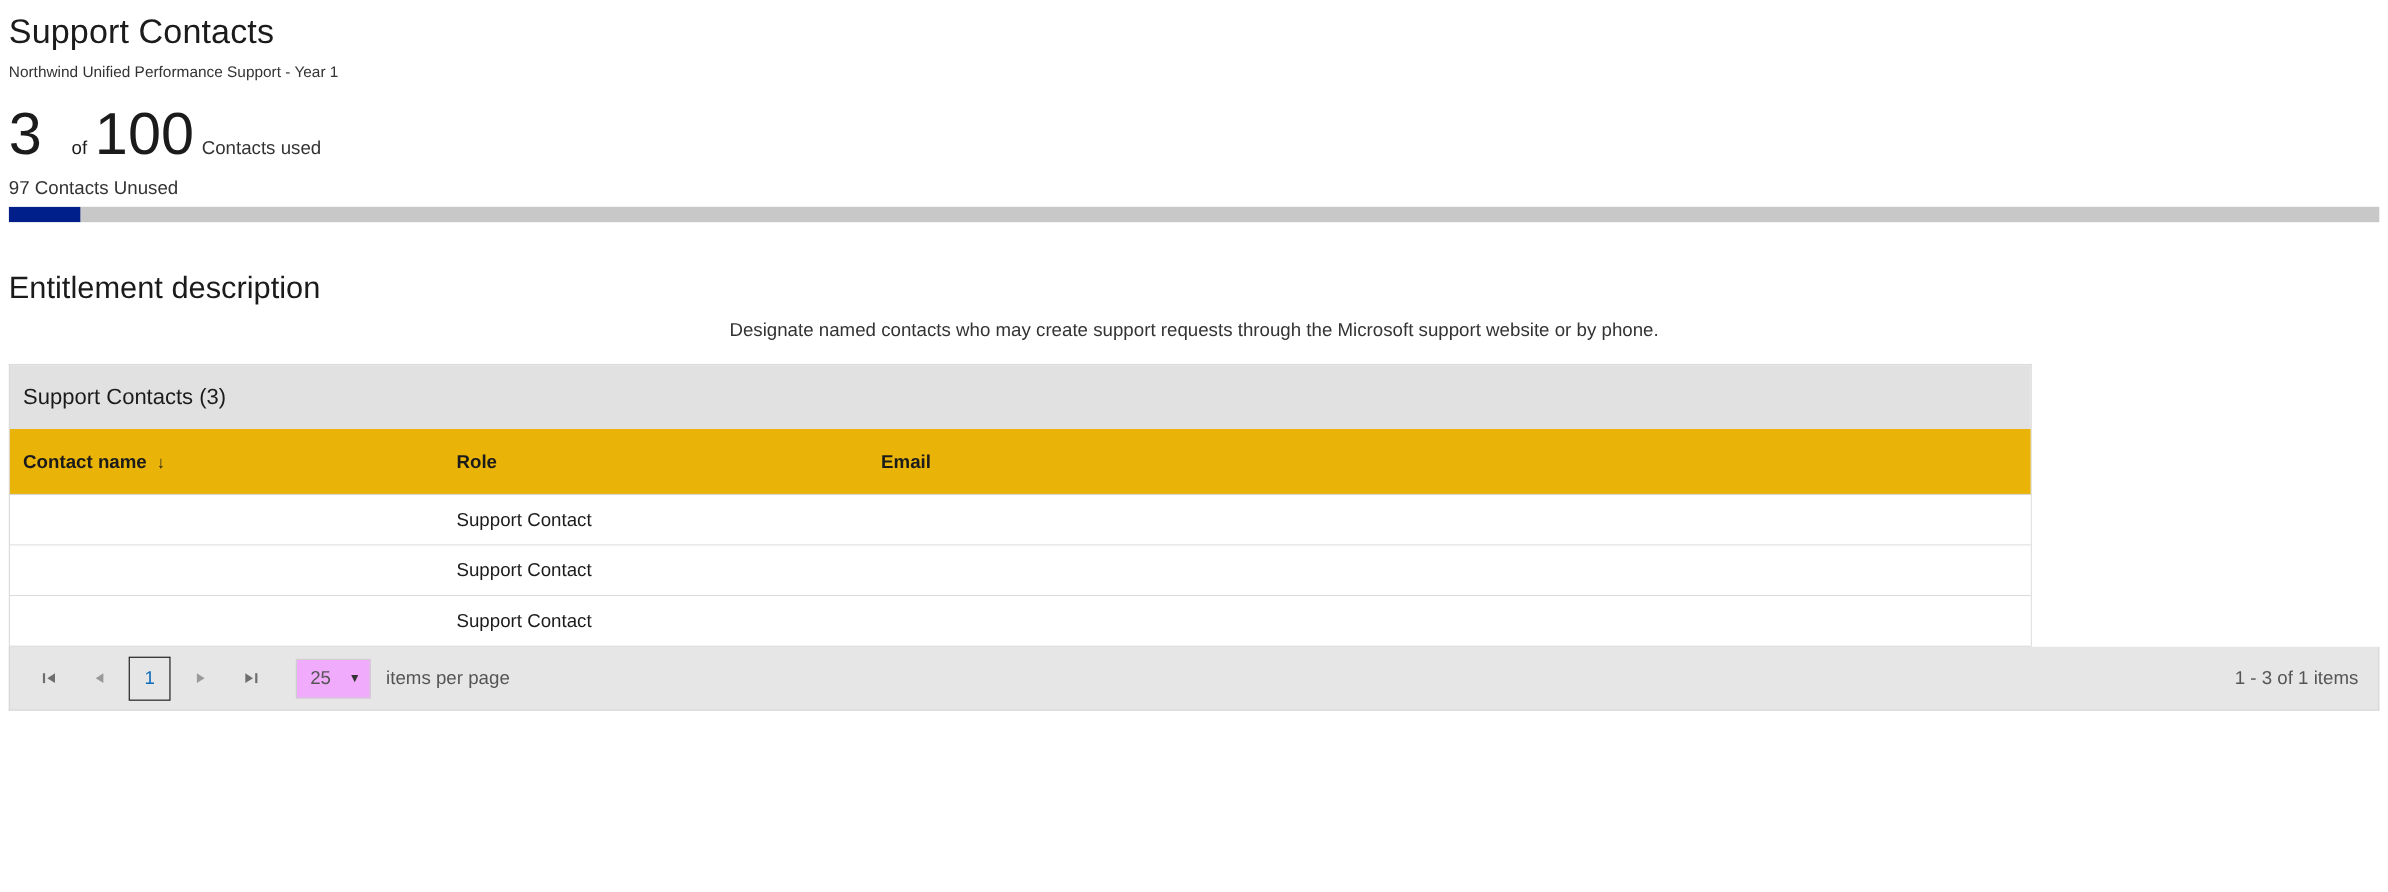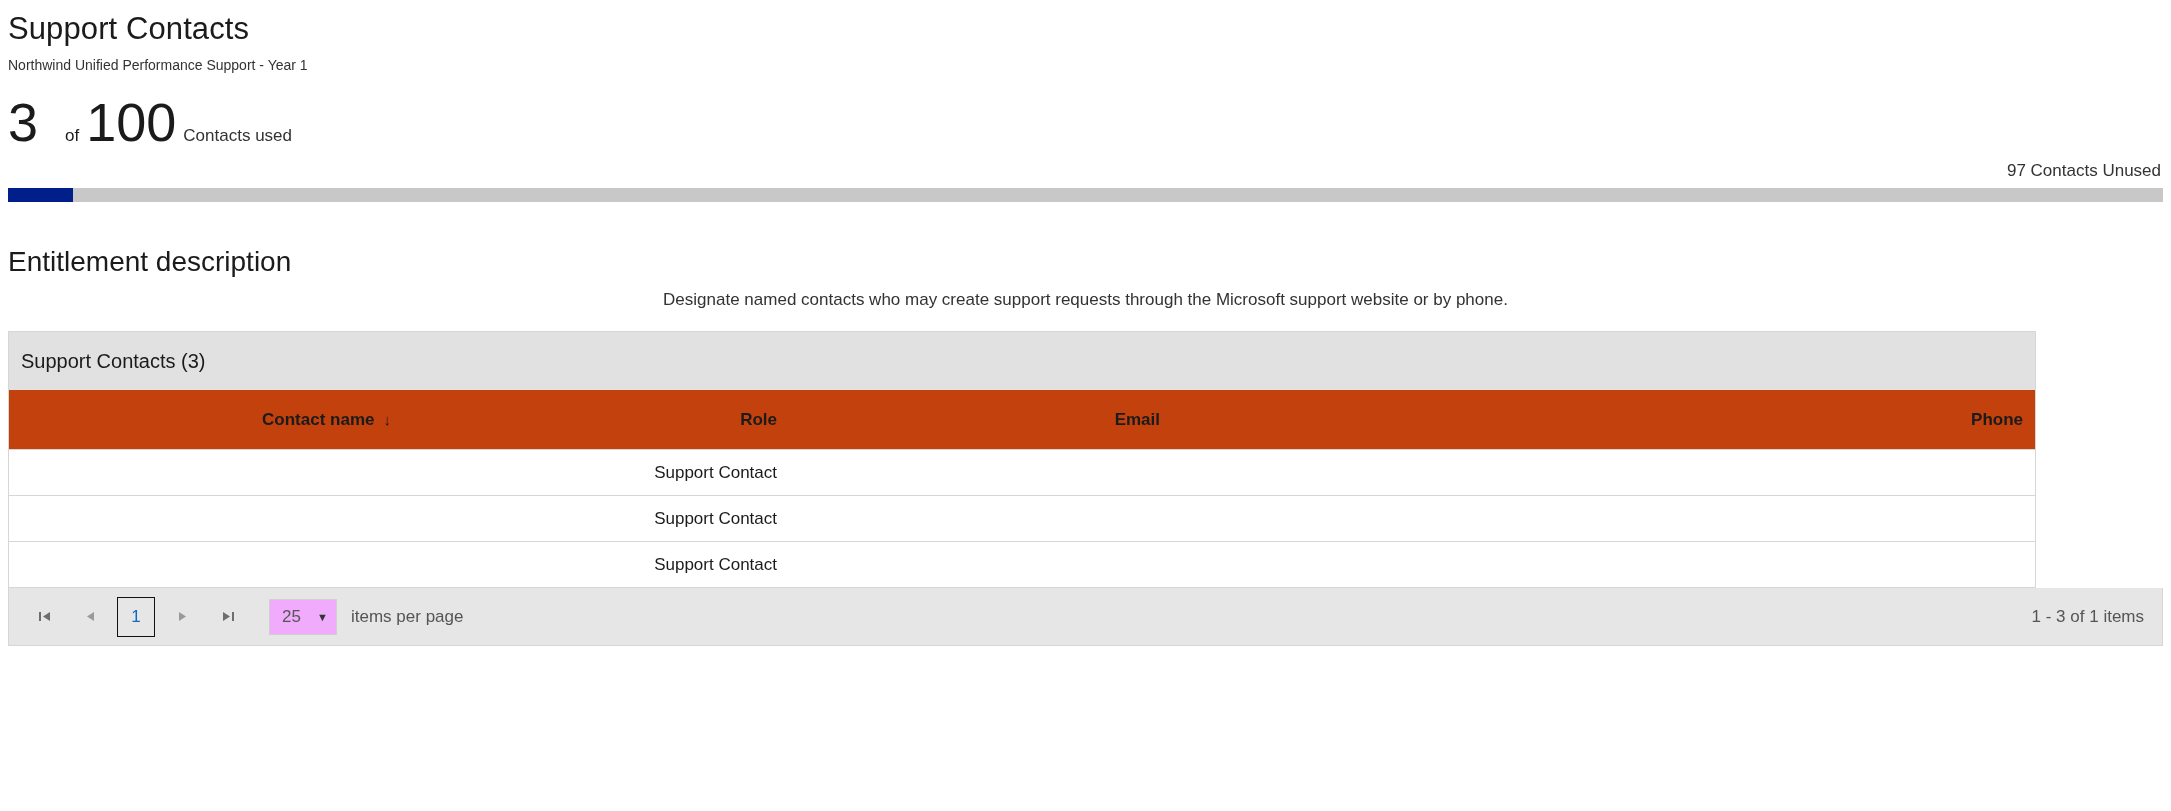--- a/index.html
+++ b/index.html
@@ -70,21 +70,20 @@
     color: #1b1b1b;
   }
   .usage-label {
     font-size: 17px;
     font-weight: 400;
     color: #333333;
     padding-left: 7px;
   }
 
   .unused-note {
-    text-align: right;
     font-size: 17px;
     color: #333333;
     padding-top: 12px;
     padding-right: 2px;
   }
 
   
   .progress-track {
     position: relative;
     height: 14px;
@@ -135,43 +134,42 @@
     font-size: 17px;
     color: #333333;
     margin: 0;
     padding-top: 12px;
     text-align: center;
   }
 
   
   .grid {
     margin-top: 21px;
-    width: 2028px;
+    width: 1839px;
     border: 1px solid #d6d6d6;
     border-bottom: none;
     box-sizing: border-box;
     background: #ffffff;
-    text-align: right;
   }
   .grid-toolbar {
     background: #e1e1e1;
     height: 58px;
     display: flex;
     align-items: center;
     padding-left: 12px;
     box-sizing: border-box;
   }
   .grid-toolbar-title {
     font-size: 20px;
     font-weight: 400;
     color: #1b1b1b;
   }
 
   .grid-head {
-    background: #c2410c;
+    background: #eab308;
     height: 60px;
     display: flex;
     align-items: center;
     border-bottom: 1px solid #d6d6d6;
     box-sizing: border-box;
   }
   .grid-row {
     height: 46px;
     display: flex;
     align-items: center;
@@ -307,21 +305,20 @@
     <div class="grid-toolbar">
       <span class="grid-toolbar-title">Support Contacts (3)</span>
     </div>
 
     <div class="grid-head">
       <div class="cell col-name">
         <span>Contact name</span><span class="sort-arrow">↓</span>
       </div>
       <div class="cell col-role">Role</div>
       <div class="cell col-email">Email</div>
-      <div class="cell col-phone">Phone</div>
     </div>
 
     <div class="grid-row">
       <div class="cell col-name"></div>
       <div class="cell col-role">Support Contact</div>
       <div class="cell col-email"></div>
       <div class="cell col-phone"></div>
     </div>
     <div class="grid-row">
       <div class="cell col-name"></div>

